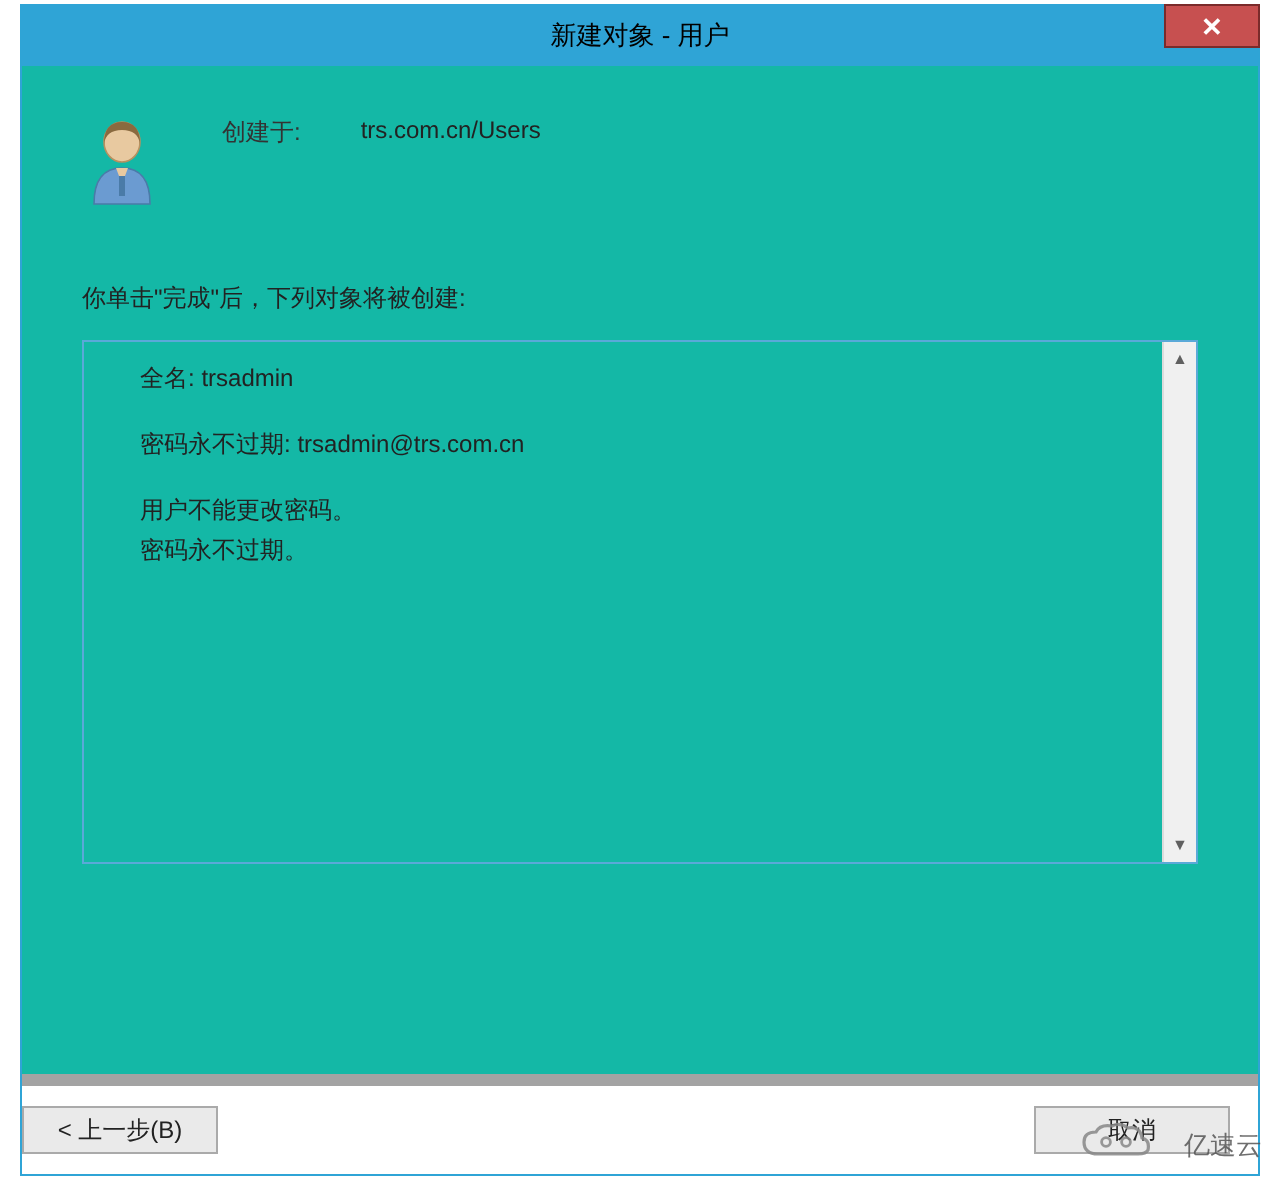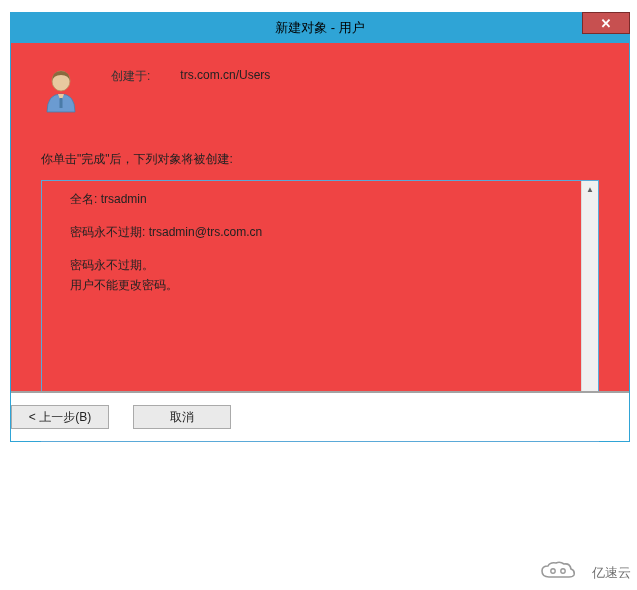--- a/index.html
+++ b/index.html
@@ -8,25 +8,25 @@
       font-size: 12px;
       background: #fff;
       width: 637px;
       height: 590px;
       position: relative;
       overflow: hidden;
     }
     .window {
       position: absolute;
       left: 10px;
-      top: 12px;
+      top: 2px;
       width: 620px;
-      height: 430px;
+      height: 586px;
       border: 1px solid #2fa4d6;
-      background: #ef4444;
+      background: #14b8a6;
     }
     .titlebar {
       height: 30px;
       background: #2fa4d6;
       display: flex;
       align-items: center;
       position: relative;
     }
     .titlebar-title {
       position: absolute;
@@ -113,26 +113,26 @@
       cursor: pointer;
     }
     .scroll-arrow.up { position: absolute; top: 0; }
     .scroll-arrow.down { position: absolute; bottom: 0; }
     .button-bar {
       position: absolute;
       bottom: 0;
       left: 0;
       right: 0;
       height: 50px;
-      border-top: 2px solid #a3a3a3;
-      display: flex;
-      align-items: center;
-      justify-content: flex-start;
+      border-top: 6px solid #a3a3a3;
+      display: flex;
+      align-items: center;
+      justify-content: space-between;
       padding-right: 14px;
-      gap: 24px;
+      gap: 6px;
       background: #fff;
     }
     .btn {
       min-width: 98px;
       height: 24px;
       background: #eaeaea;
       border: 1px solid #aaa;
       font-size: 12px;
       color: #222;
       cursor: pointer;
@@ -185,22 +185,22 @@
     <div class="summary-container">
       <div class="summary-text">
         <p class="gap">
           <span>全名:</span>
           <span>trsadmin</span>
         </p>
         <p class="gap">
           <span>密码永不过期:</span>
           <span>trsadmin@trs.com.cn</span>
         </p>
+        <p>用户不能更改密码。</p>
         <p>密码永不过期。</p>
-        <p>用户不能更改密码。</p>
       </div>
       <div class="scrollbar">
         <div class="scroll-arrow up">▲</div>
         <div class="scroll-arrow down">▼</div>
       </div>
     </div>
   </div>
 
   <div class="button-bar">
     <button class="btn">&lt; 上一步(B)</button>

